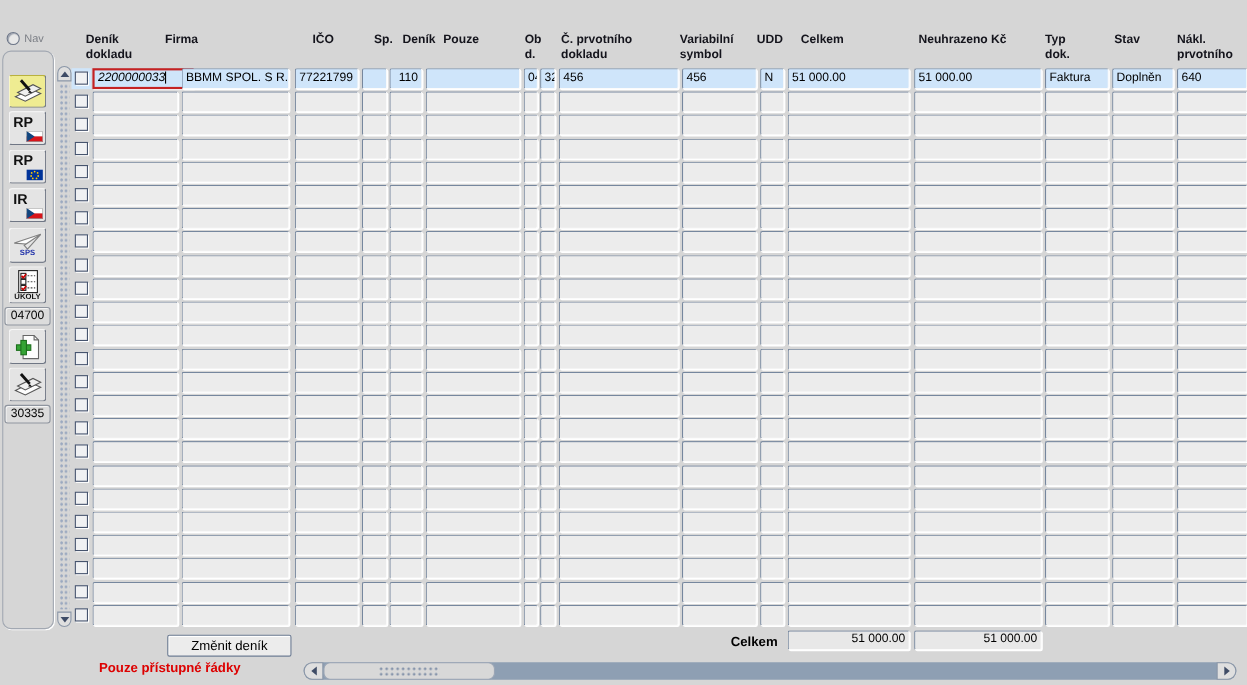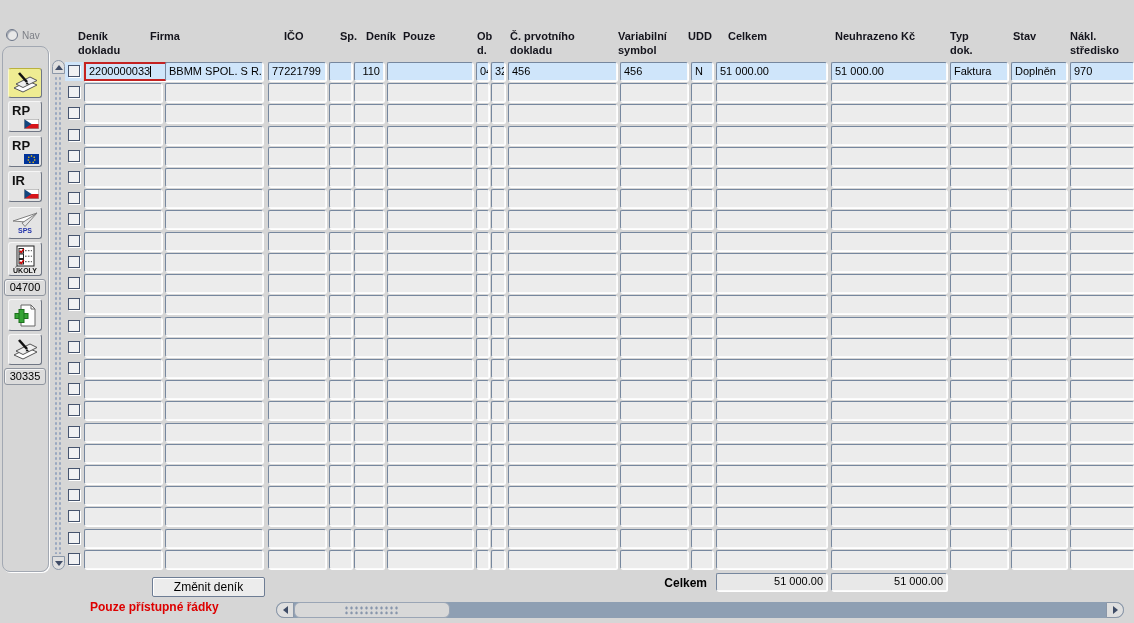--- a/index.html
+++ b/index.html
@@ -220,40 +220,40 @@
       </div>
       <div class="colhdr" style="left: 950px;">
         <div>Typ</div>
         <div>dok.</div>
       </div>
       <div class="colhdr" style="left: 1013px;">
         <div>Stav</div>
       </div>
       <div class="colhdr" style="left: 1070px;">
         <div>Nákl.</div>
-        <div>středisko</div>
+        <div>prvotního</div>
       </div>
       <div class="rowhl" style="top: 62px;"></div>
       <div class="chk" style="top: 65px;"></div>
-      <div class="cell filled active" style="left: 84px; top: 62px; width: 92px; height: 19px;">2200000033<span class="caret"></span></div>
+      <div class="cell filled active" style="left: 84px; top: 62px; width: 92px; height: 19px; font-style: italic;">2200000033<span class="caret"></span></div>
       <div class="cell filled" style="left: 165px; top: 62px; width: 98px; height: 19px;">BBMM SPOL. S R. O.</div>
       <div class="cell filled" style="left: 268px; top: 62px; width: 58px; height: 19px;">77221799</div>
       <div class="cell filled" style="left: 329px; top: 62px; width: 23px; height: 19px;"></div>
       <div class="cell filled" style="left: 354px; top: 62px; width: 30px; height: 19px; text-align: right;">110</div>
       <div class="cell filled" style="left: 387px; top: 62px; width: 86px; height: 19px;"></div>
       <div class="cell filled" style="left: 476px; top: 62px; width: 13px; height: 19px;">04</div>
       <div class="cell filled" style="left: 491px; top: 62px; width: 14px; height: 19px;">32</div>
       <div class="cell filled" style="left: 508px; top: 62px; width: 109px; height: 19px;">456</div>
       <div class="cell filled" style="left: 620px; top: 62px; width: 68px; height: 19px;">456</div>
       <div class="cell filled" style="left: 691px; top: 62px; width: 22px; height: 19px;">N</div>
       <div class="cell filled" style="left: 716px; top: 62px; width: 111px; height: 19px;">51 000.00</div>
       <div class="cell filled" style="left: 831px; top: 62px; width: 116px; height: 19px;">51 000.00</div>
       <div class="cell filled" style="left: 950px; top: 62px; width: 58px; height: 19px;">Faktura</div>
       <div class="cell filled" style="left: 1011px; top: 62px; width: 56px; height: 19px;">Doplněn</div>
-      <div class="cell filled" style="left: 1070px; top: 62px; width: 64px; height: 19px;">970</div>
+      <div class="cell filled" style="left: 1070px; top: 62px; width: 64px; height: 19px;">640</div>
       <div class="chk" style="top: 86px;"></div>
       <div class="cell" style="left: 84px; top: 83px; width: 78px; height: 19px;"></div>
       <div class="cell" style="left: 165px; top: 83px; width: 98px; height: 19px;"></div>
       <div class="cell" style="left: 268px; top: 83px; width: 58px; height: 19px;"></div>
       <div class="cell" style="left: 329px; top: 83px; width: 23px; height: 19px;"></div>
       <div class="cell" style="left: 354px; top: 83px; width: 30px; height: 19px; text-align: right;"></div>
       <div class="cell" style="left: 387px; top: 83px; width: 86px; height: 19px;"></div>
       <div class="cell" style="left: 476px; top: 83px; width: 13px; height: 19px;"></div>
       <div class="cell" style="left: 491px; top: 83px; width: 14px; height: 19px;"></div>
       <div class="cell" style="left: 508px; top: 83px; width: 109px; height: 19px;"></div>

